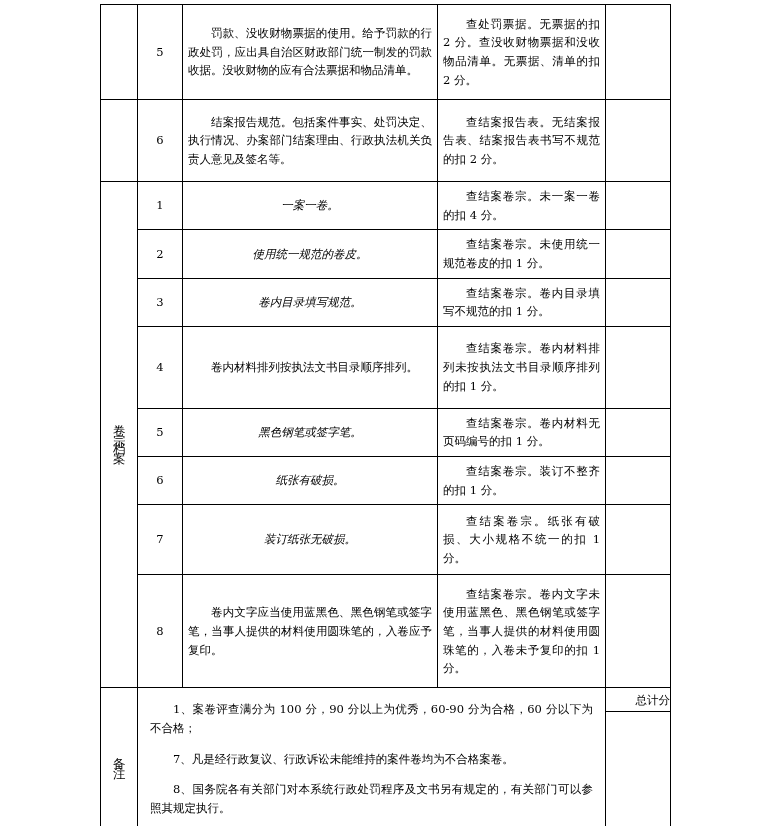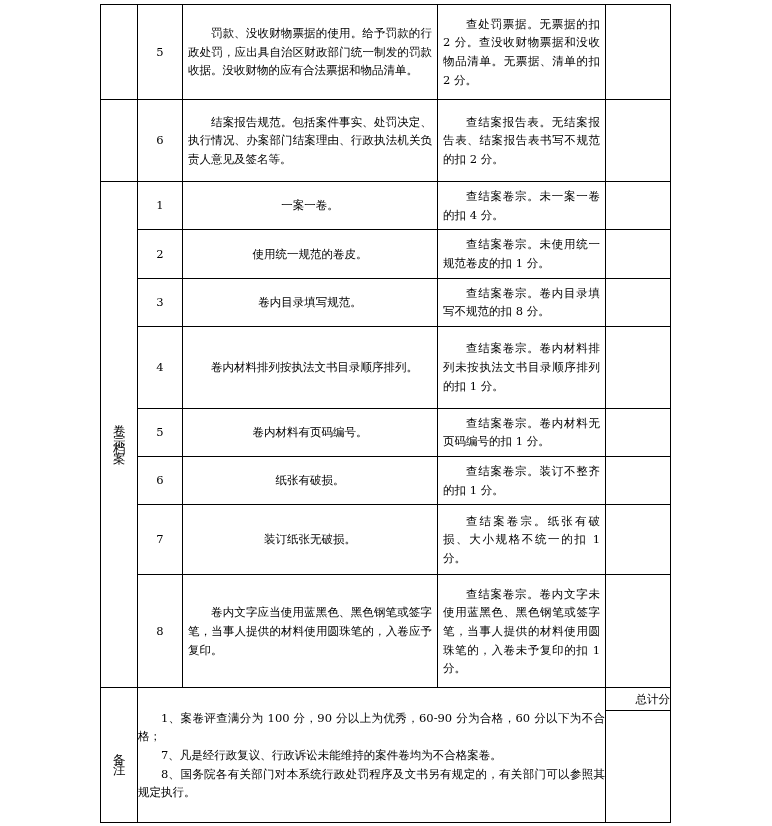--- a/index.html
+++ b/index.html
@@ -64,41 +64,42 @@
   }
   td.desc, td.method {
     padding: 3px 4px 3px 4px;
     vertical-align: middle;
     text-align: justify;
     text-align-last: left;
   }
   td.desc.centered {
     text-align: right;
     text-align-last: center;
+    font-style: italic;
   }
   td.desc p, td.method p {
     margin: 5px;
   }
   td.desc p.indent, td.method p.indent {
     text-indent: 2em;
   }
   td.score { background: #ffffff; }
 
   td.note-label {
     text-align: center;
     vertical-align: middle;
   }
   td.note-body {
     padding: 4px 5px 4px 5px;
     vertical-align: top;
     text-align: justify;
     text-align-last: left;
   }
   td.note-body p {
-    margin: 0;
+    margin: 12px;
     text-indent: 2em;
   }
   td.total-label {
     text-align: right;
     vertical-align: middle;
     height: 22px;
     font-size: 11.5px;
   }
   td.total-value { background: #ffffff; }
 </style>
@@ -165,40 +166,40 @@
         </td>
         <td class="score"></td>
       </tr>
 
       <tr style="height:46px;">
         <td class="no">3</td>
         <td class="desc centered">
           <p>卷内目录填写规范。</p>
         </td>
         <td class="method">
-          <p class="indent">查结案卷宗。卷内目录填写不规范的扣 8 分。</p>
+          <p class="indent">查结案卷宗。卷内目录填写不规范的扣 1 分。</p>
         </td>
         <td class="score"></td>
       </tr>
 
       <tr style="height:82px;">
         <td class="no">4</td>
         <td class="desc">
           <p class="indent">卷内材料排列按执法文书目录顺序排列。</p>
         </td>
         <td class="method">
           <p class="indent">查结案卷宗。卷内材料排列未按执法文书目录顺序排列的扣 1 分。</p>
         </td>
         <td class="score"></td>
       </tr>
 
       <tr style="height:42px;">
         <td class="no">5</td>
         <td class="desc centered">
-          <p>卷内材料有页码编号。</p>
+          <p>黑色钢笔或签字笔。</p>
         </td>
         <td class="method">
           <p class="indent">查结案卷宗。卷内材料无页码编号的扣 1 分。</p>
         </td>
         <td class="score"></td>
       </tr>
 
       <tr style="height:43px;">
         <td class="no">6</td>
         <td class="desc centered">

